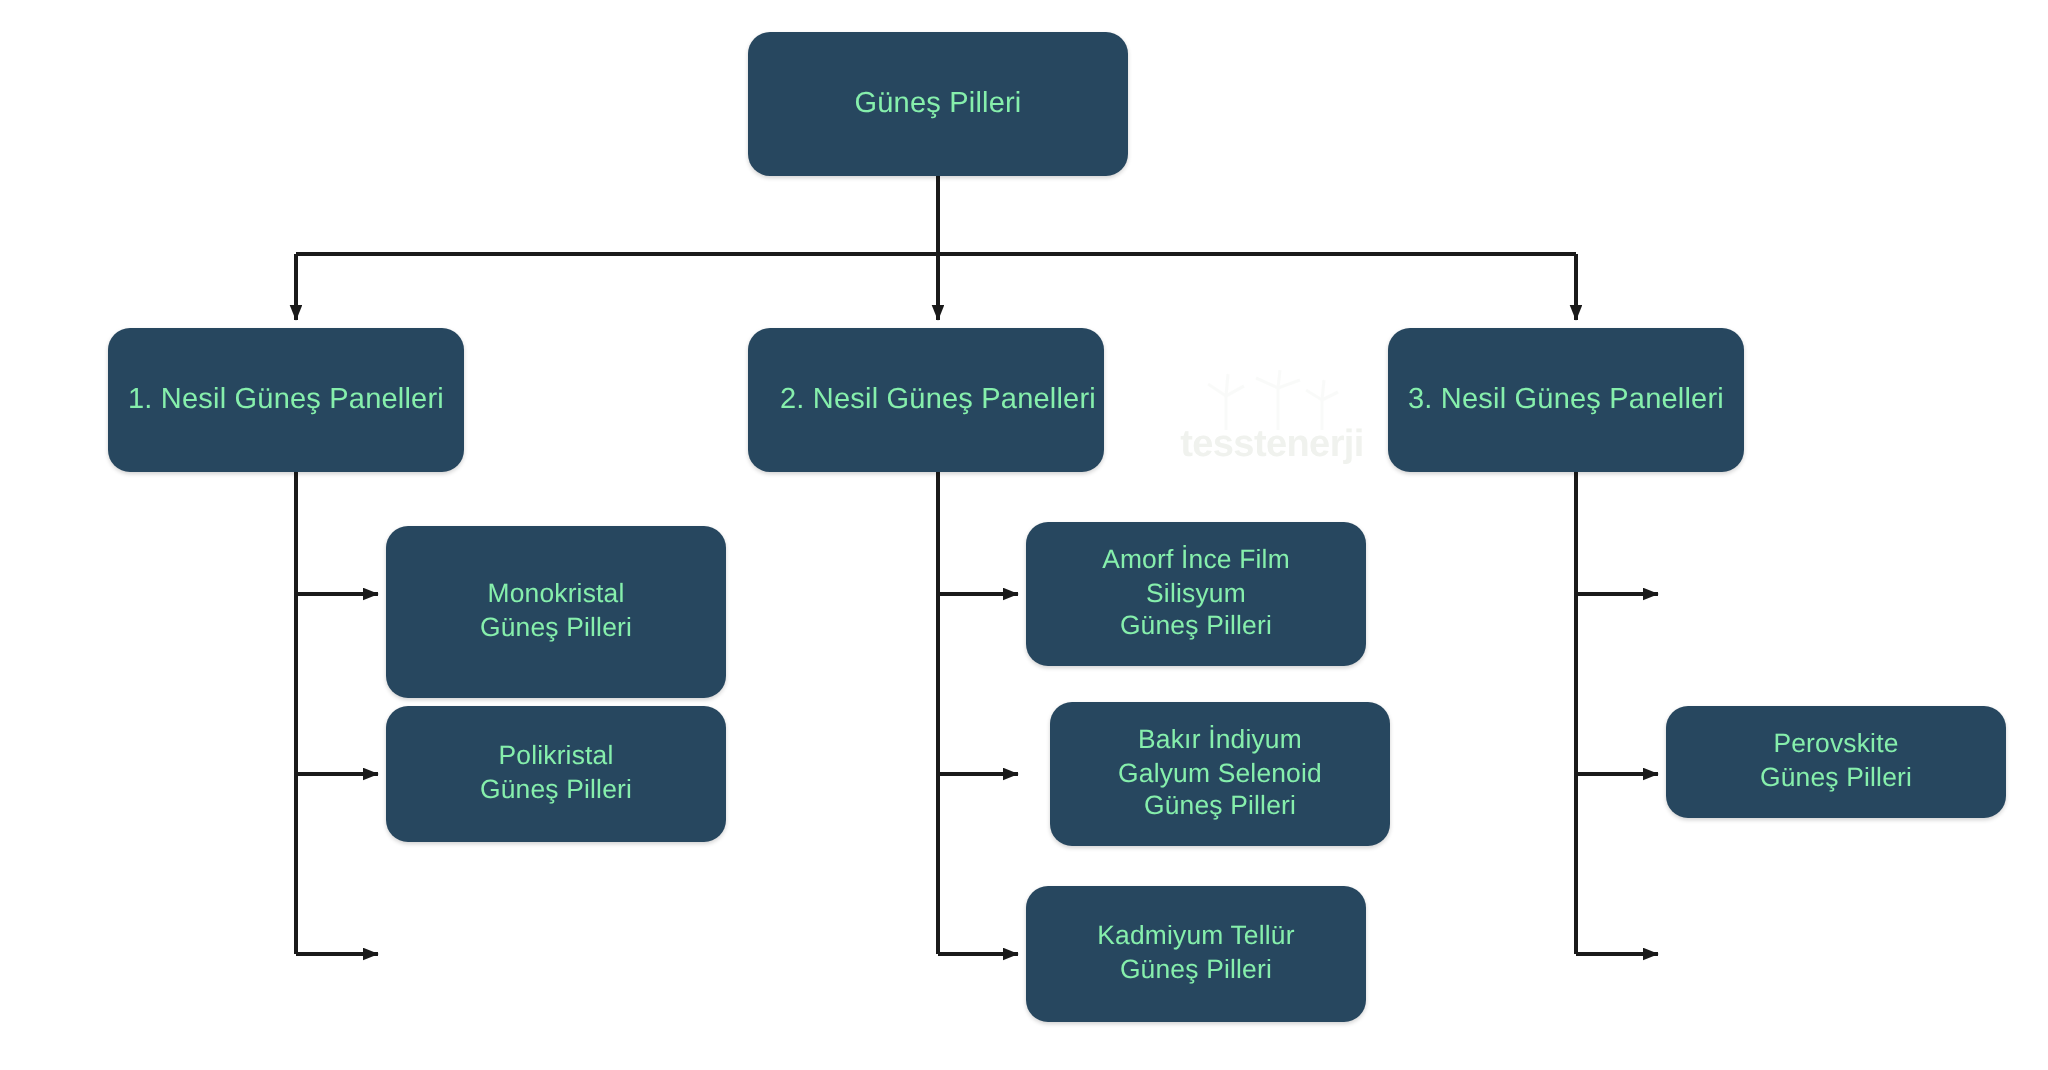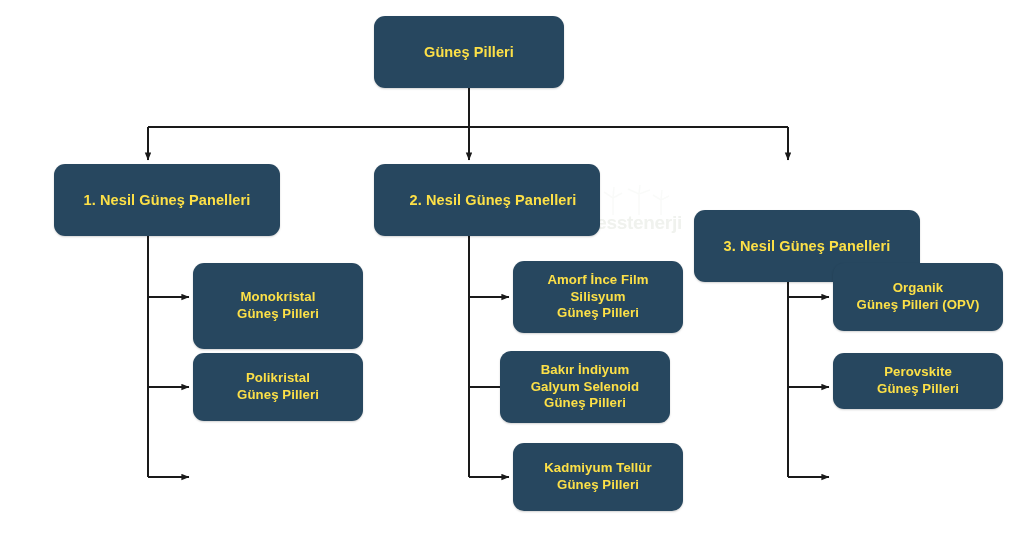--- a/index.html
+++ b/index.html
@@ -49,57 +49,57 @@
     top: 0;
     width: 1024px;
     height: 535px;
     pointer-events: none;
   }
   .node {
     position: absolute;
     box-sizing: border-box;
     background: #27475f;
     border-radius: 12px;
-    color: #fde047;
+    color: #86efac;
     display: flex;
     align-items: center;
     justify-content: center;
     text-align: center;
-    font-weight: bold;
+    font-weight: normal;
     line-height: 1.28;
     letter-spacing: 0.1px;
     box-shadow: 0 1px 2px rgba(0,0,0,0.18);
     white-space: pre-line;
   }
   .node.root {
     left: 374px; top: 16px; width: 190px; height: 72px;
     font-size: 14.5px;
     border-radius: 11px;
   }
   .node.gen {
-    top: 164px; width: 226px; height: 72px;
+    top: 164px; width: 178px; height: 72px;
     font-size: 14.5px;
     border-radius: 11px;
   }
   .node.gen.g1 { left: 54px; }
   .node.gen.g2 { left: 374px; padding-left: 12px; }
-  .node.gen.g3 { left: 694px; margin-top: 46px; }
+  .node.gen.g3 { left: 694px; }
 
   .node.leaf {
     width: 170px;
     font-size: 13.2px;
     border-radius: 11px;
   }
   
   .l1a { left: 193px; top: 263px; height: 86px; }
   .l1b { left: 193px; top: 353px; height: 68px; }
   .l1c { left: 193px; top: 443px; height: 68px; }
   
   .l2a { left: 513px; top: 261px; height: 72px; }
-  .l2b { left: 500px; top: 351px; height: 72px; }
+  .l2b { left: 525px; top: 351px; height: 72px; }
   .l2c { left: 513px; top: 443px; height: 68px; }
   
   .l3a { left: 833px; top: 263px; height: 68px; }
   .l3b { left: 833px; top: 353px; height: 56px; }
   .l3c { left: 833px; top: 441px; height: 72px; }
 </style>
 </head>
 <body>
 
 <div id="canvas">
@@ -170,18 +170,16 @@
 
   <div class="node leaf l2a">Amorf İnce Film
 Silisyum
 Güneş Pilleri</div>
   <div class="node leaf l2b">Bakır İndiyum
 Galyum Selenoid
 Güneş Pilleri</div>
   <div class="node leaf l2c">Kadmiyum Tellür
 Güneş Pilleri</div>
 
-  <div class="node leaf l3a">Organik
-Güneş Pilleri (OPV)</div>
   <div class="node leaf l3b">Perovskite
 Güneş Pilleri</div>
 
 </div>
 
 </body></html>

